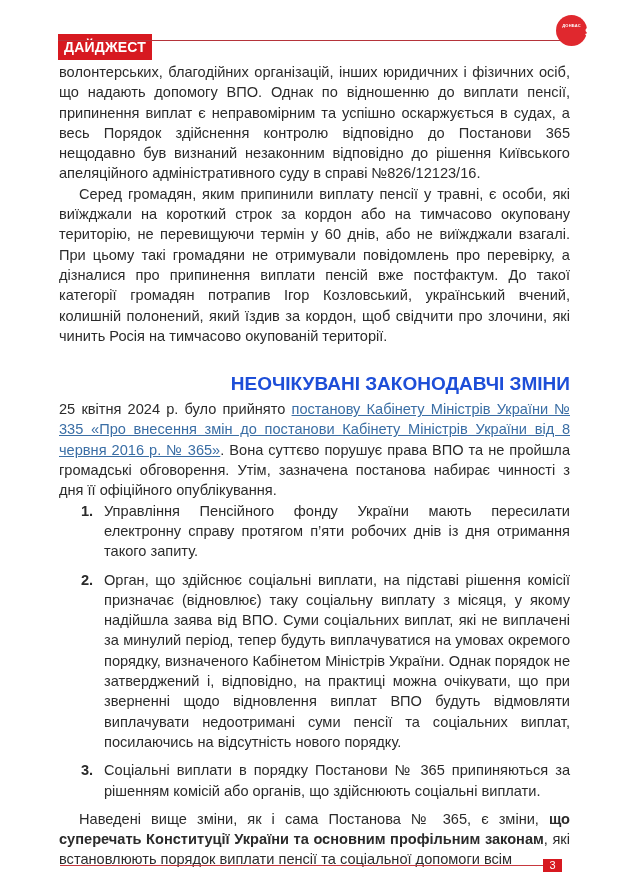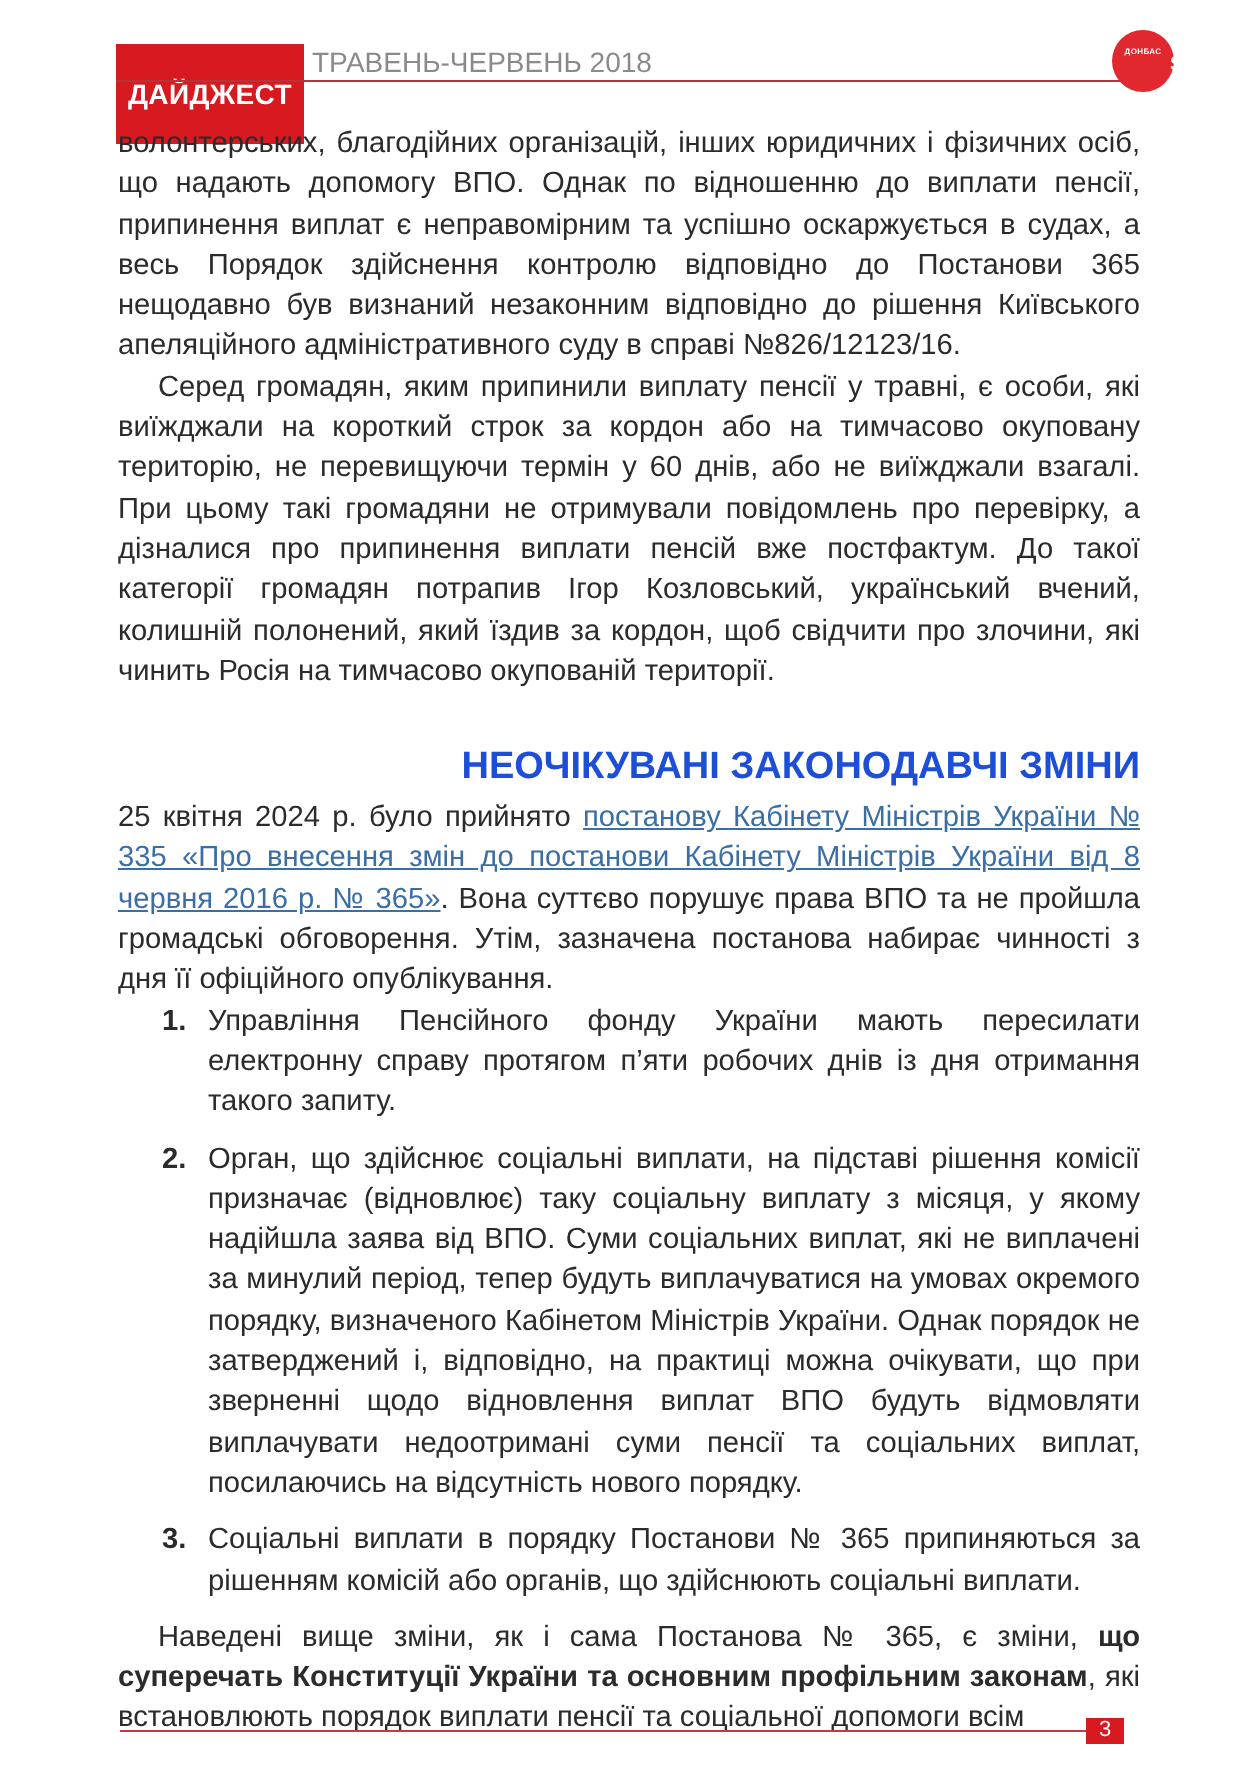--- a/index.html
+++ b/index.html
@@ -2,21 +2,21 @@
 <html><head>
   <meta charset="utf-8">
   <style>
     html, body { margin: 0; padding: 0; background: #ffffff; }
     body {
       width: 630px; height: 890px; position: relative; overflow: hidden;
       font-family: "Liberation Sans", sans-serif; color: #231f20;
     }
     .header { position: absolute; left: 58px; top: 22px; width: 505px; height: 20px; }
     .badge {
-      position: absolute; left: 0; top: 0; height: 18px; padding: 16px 6px;
+      position: absolute; left: 0; top: 12px; height: 18px; padding: 4px 6px;
       background: #d71920; color: #ffffff; font-weight: bold; font-size: 14px;
       line-height: 18px; letter-spacing: 0.2px;
     }
     .issue {
       position: absolute; left: 98px; top: 0; font-size: 14px; line-height: 18px; color: #8a8a8a;
     }
     .header-rule {
       position: absolute; left: 0; top: 18px; width: 505px; height: 1px; background: #b5343a;
     }
     .logo {
@@ -50,21 +50,20 @@
     .page-num {
       position: absolute; left: 543px; top: 859px; width: 19px; height: 13px;
       background: #d71920; color: #fff; font-size: 11px; line-height: 13px; text-align: center;
     }
   </style>
 </head>
 <body>
 
 <div class="header">
   <span class="badge">ДАЙДЖЕСТ</span>
-  <span class="issue">ТРАВЕНЬ-ЧЕРВЕНЬ 2018</span>
   <div class="header-rule"></div>
 </div>
 <div class="logo">
   <span class="small">ДОНБАС</span>
   <span class="big">SOS</span>
 </div>
 
 <div class="content">
   <p>волонтерських, благодійних організацій, інших юридичних і фізичних осіб, що надають допомогу ВПО. Однак по відношенню до виплати пенсії, припинення виплат є неправомірним та успішно оскаржується в судах, а весь Порядок здійснення контролю відповідно до Постанови 365 нещодавно був визнаний незаконним відповідно до рішення Київського апеляційного адміністративного суду в справі №826/12123/16.</p>
   <p class="indent">Серед громадян, яким припинили виплату пенсії у травні, є особи, які виїжджали на короткий строк за кордон або на тимчасово окуповану територію, не перевищуючи термін у 60 днів, або не виїжджали взагалі. При цьому такі громадяни не отримували повідомлень про перевірку, а дізналися про припинення виплати пенсій вже постфактум. До такої категорії громадян потрапив Ігор Козловський, український вчений, колишній полонений, який їздив за кордон, щоб свідчити про злочини, які чинить Росія на тимчасово окупованій території.</p>

